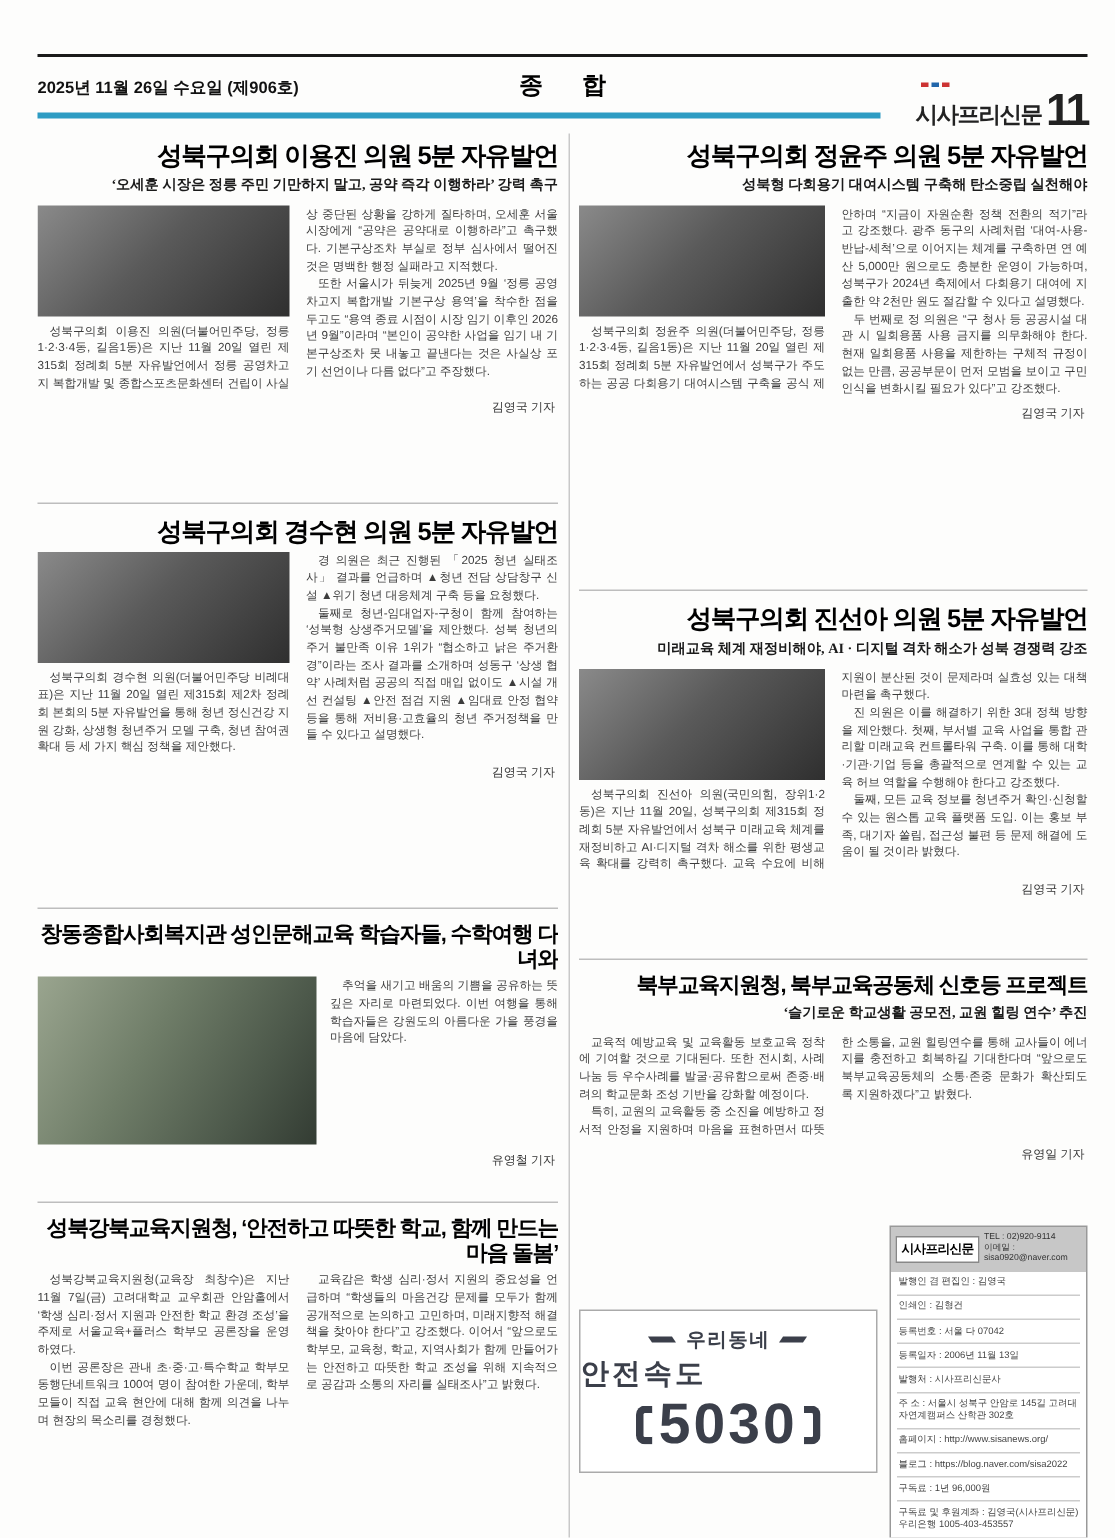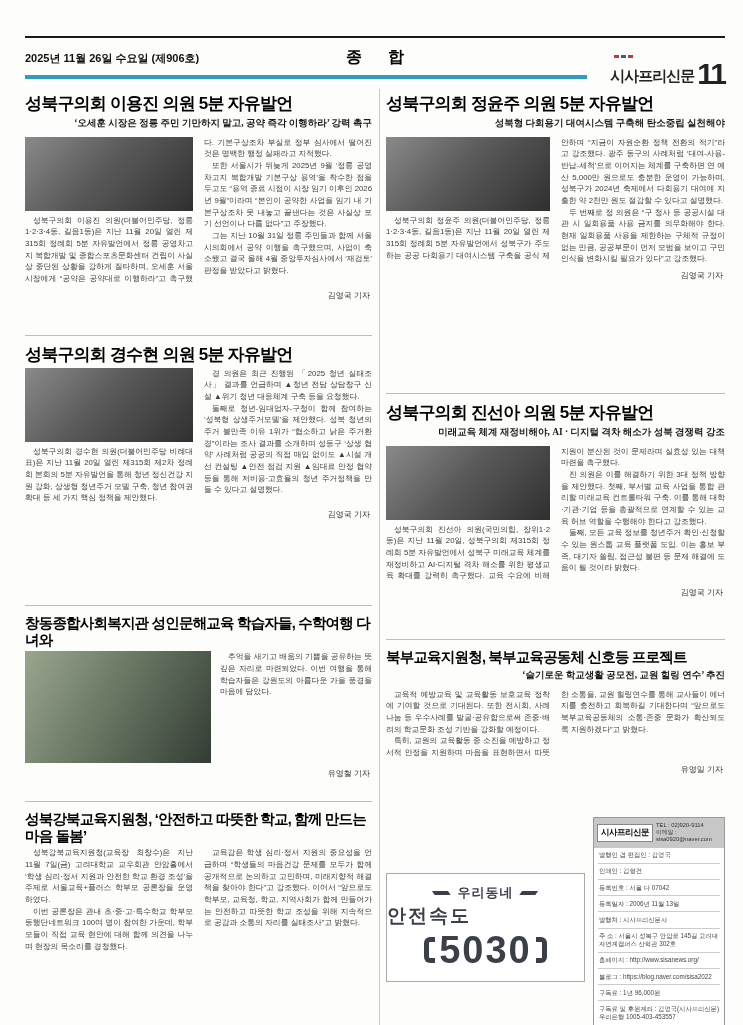--- a/index.html
+++ b/index.html
@@ -26,21 +26,21 @@
 
   
   .main { display:flex; margin-top:6px; }
   .col-left { width:347px; }
   .vdivider { width:1px; background:#c9c9c9; margin:4px 6px 0 7px; }
   .col-right { flex:1; min-width:0; }
 
   
   .article { overflow:hidden; position:relative; }
   .article.ruled { border-top:1px solid #bdbdbd; }
-  .headline { font-size:17px; font-weight:900; text-align:left; letter-spacing:-0.8px;
+  .headline { font-size:17px; font-weight:900; text-align:right; letter-spacing:-0.8px;
     margin:9px 0 3px; color:#000; line-height:1.15; }
   .headline.small { font-size:14.5px; }
   .subhead { text-align:right; font-family:"Liberation Serif", serif; font-weight:700;
     font-size:9.5px; color:#1b1b1b; margin-bottom:7px; }
   .body2col { column-count:2; column-gap:11px; font-size:7.8px; line-height:1.5;
     text-align:justify; color:#3c3c3c; }
   .body2col p, .bodyflow p { margin:0; text-indent:8px; }
   .headshot { width:100%; height:74px; margin-bottom:4px;
     background:linear-gradient(135deg,#8a8a8a 0%,#5a5a5a 45%,#2f2f2f 100%); }
   .byline { text-align:right; font-size:8px; color:#333; margin-top:5px; padding-right:2px; }
@@ -104,21 +104,20 @@
 
     <div class="col-left">
 
       <div class="article" style="height:250px">
         <h2 class="headline">성북구의회 이용진 의원 5분 자유발언</h2>
         <div class="subhead">‘오세훈 시장은 정릉 주민 기만하지 말고, 공약 즉각 이행하라’ 강력 촉구</div>
         <div class="body2col">
           <div class="headshot"></div>
           <p>성북구의회 이용진 의원(더불어민주당, 정릉1·2·3·4동, 길음1동)은 지난 11월 20일 열린 제315회 정례회 5분 자유발언에서 정릉 공영차고지 복합개발 및 종합스포츠문화센터 건립이 사실상 중단된 상황을 강하게 질타하며, 오세훈 서울시장에게 “공약은 공약대로 이행하라”고 촉구했다. 기본구상조차 부실로 정부 심사에서 떨어진 것은 명백한 행정 실패라고 지적했다.</p>
           <p>또한 서울시가 뒤늦게 2025년 9월 ‘정릉 공영차고지 복합개발 기본구상 용역’을 착수한 점을 두고도 “용역 종료 시점이 시장 임기 이후인 2026년 9월”이라며 “본인이 공약한 사업을 임기 내 기본구상조차 못 내놓고 끝낸다는 것은 사실상 포기 선언이나 다름 없다”고 주장했다.</p>
-          <p>그는 지난 10월 31일 정릉 주민들과 함께 서울시의회에서 공약 이행을 촉구했으며, 사업이 축소됐고 결국 올해 4월 중앙투자심사에서 ‘재검토’ 판정을 받았다고 밝혔다.</p>
         </div>
         <div class="byline">김영국 기자</div>
       </div>
 
       <div class="article ruled" style="height:270px">
         <h2 class="headline">성북구의회 경수현 의원 5분 자유발언</h2>
         <div class="body2col">
           <div class="headshot"></div>
           <p>성북구의회 경수현 의원(더불어민주당 비례대표)은 지난 11월 20일 열린 제315회 제2차 정례회 본회의 5분 자유발언을 통해 청년 정신건강 지원 강화, 상생형 청년주거 모델 구축, 청년 참여권 확대 등 세 가지 핵심 정책을 제안했다.</p>
           <p>경 의원은 최근 진행된 「2025 청년 실태조사」 결과를 언급하며 ▲청년 전담 상담창구 신설 ▲위기 청년 대응체계 구축 등을 요청했다.</p>

